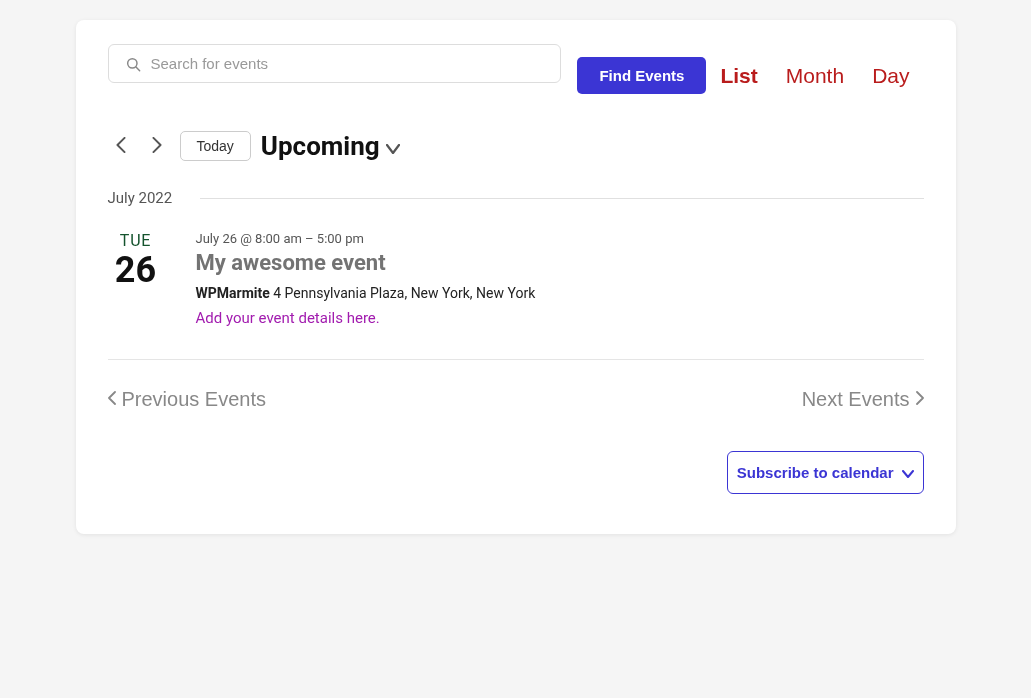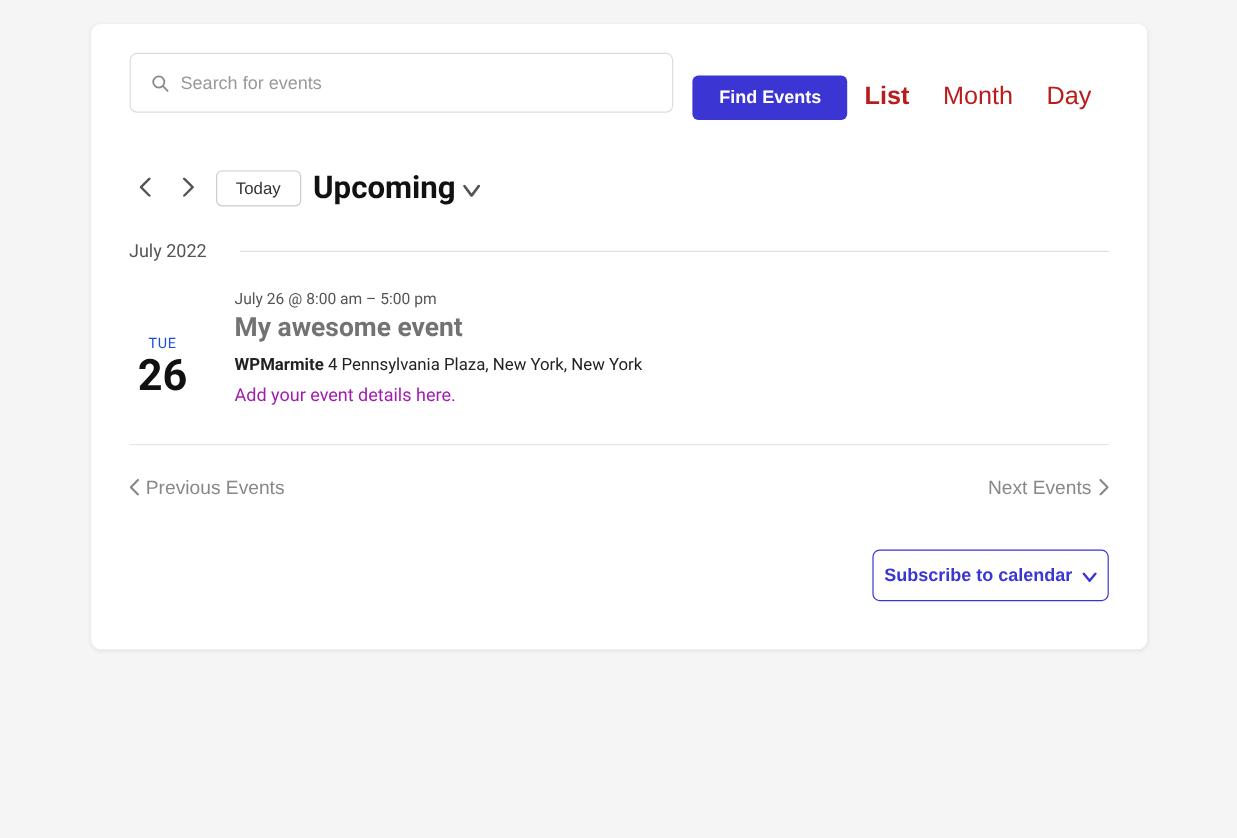--- a/index.html
+++ b/index.html
@@ -20,21 +20,21 @@
       box-shadow: 0 1px 4px rgba(0,0,0,0.08);
     }
 
     
     .search-bar {
       display: flex;
       align-items: center;
       border: 1.5px solid #ddd;
       border-radius: 6px;
       padding: 0 16px;
-      height: 50px;
+      height: 39px;
       margin-bottom: 24px;
       background: #fff;
     }
     .search-icon-wrap {
       margin-right: 10px;
       color: #888;
       display: flex;
       align-items: center;
     }
     .search-input {
@@ -131,26 +131,25 @@
     .event-row {
       display: flex;
       gap: 32px;
       margin-bottom: 32px;
     }
     .event-date-col {
       text-align: center;
       min-width: 56px;
     }
     .event-day-name {
-      font-size: 12px;
-      color: #1d4ed8;
+      font-size: 16px;
+      color: #14532d;
       text-transform: uppercase;
       letter-spacing: 0.05em;
       margin-bottom: 2px;
-      margin-top: 37px;
     }
     .event-day-num {
       font-size: 36px;
       font-weight: 700;
       color: #111;
       line-height: 1;
     }
     .event-details {
       flex: 1;
     }
@@ -188,24 +187,25 @@
     
     .pagination {
       display: flex;
       justify-content: space-between;
       align-items: center;
       margin-bottom: 40px;
     }
     .pag-btn {
       background: none;
       border: none;
-      font-size: 16px;
+      font-size: 20px;
       color: #888;
       cursor: pointer;
       display: flex;
+      align-items: center;
       gap: 6px;
     }
     .pag-btn .arrow { font-size: 16px; }
 
     
     .subscribe-wrap {
       display: flex;
       justify-content: flex-end;
     }
     .subscribe-btn {

